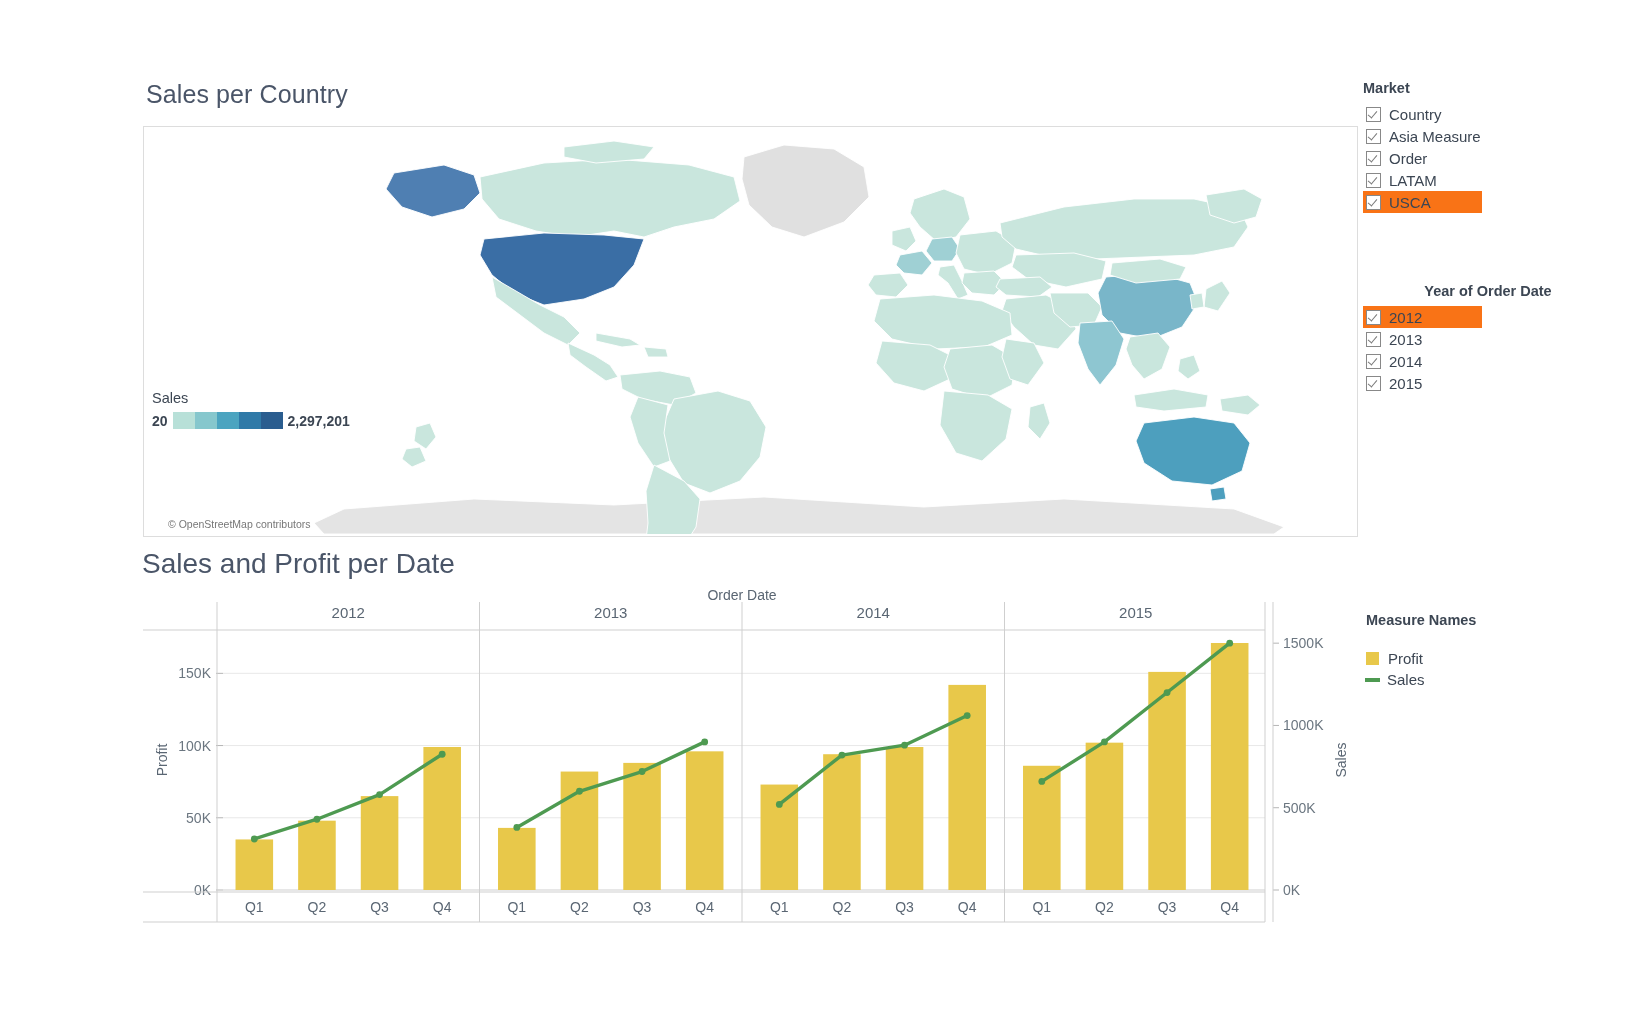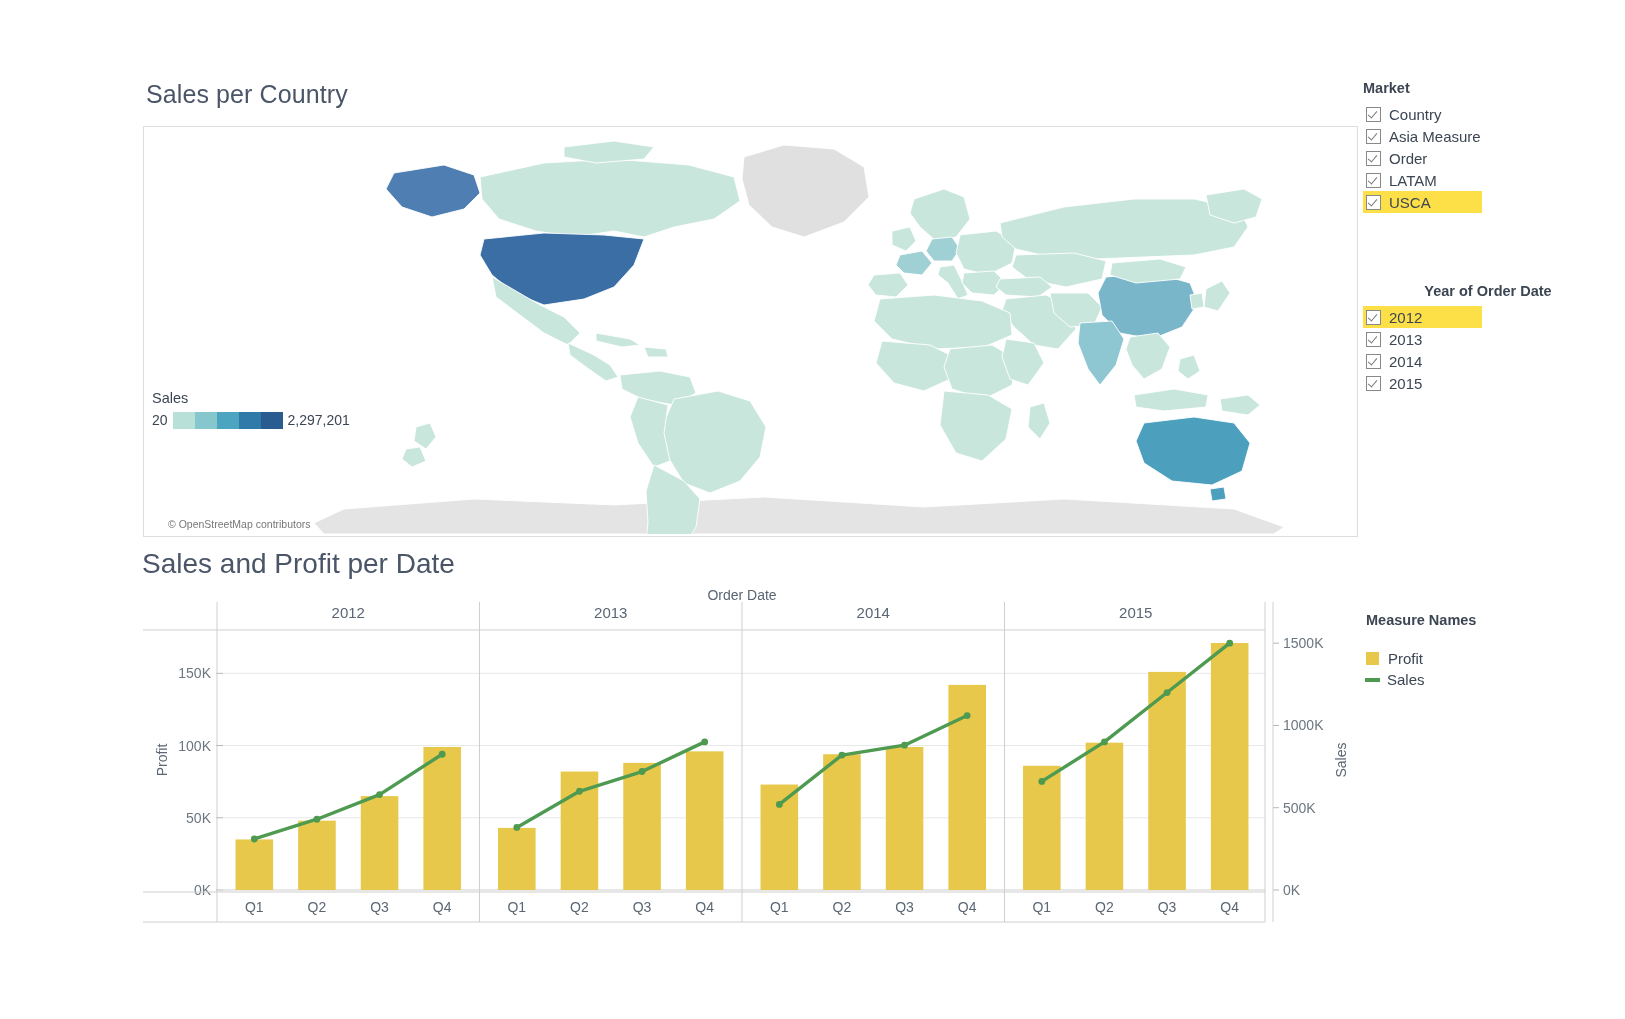--- a/index.html
+++ b/index.html
@@ -57,21 +57,22 @@
     top: 263px;
     z-index: 5;
   }
   #map-legend-title {
     font-size: 14.5px;
     color: #3c4653;
     margin-bottom: 6px;
   }
   #map-legend-row {
     display: flex;
-    align-items: flex-start;
+    align-items: flex-end;
+    font-weight: bold;
   }
   .legend-end-label {
     font-size: 14px;
     color: #3c4653;
   }
   #legend-swatches {
     display: flex;
     margin: 0 5px;
     height: 17px;
   }
@@ -96,21 +97,21 @@
   .filter-item {
     display: flex;
     align-items: center;
     height: 22px;
     padding-left: 3px;
     padding-right: 8px;
     width: fit-content;
     min-width: 108px;
   }
   .filter-item.highlighted {
-    background: #fde047;
+    background: #f97316;
   }
   .cb {
     width: 13px;
     height: 13px;
     border: 1px solid #888888;
     background: #ffffff;
     display: inline-block;
     position: relative;
     margin-right: 8px;
     flex: none;

